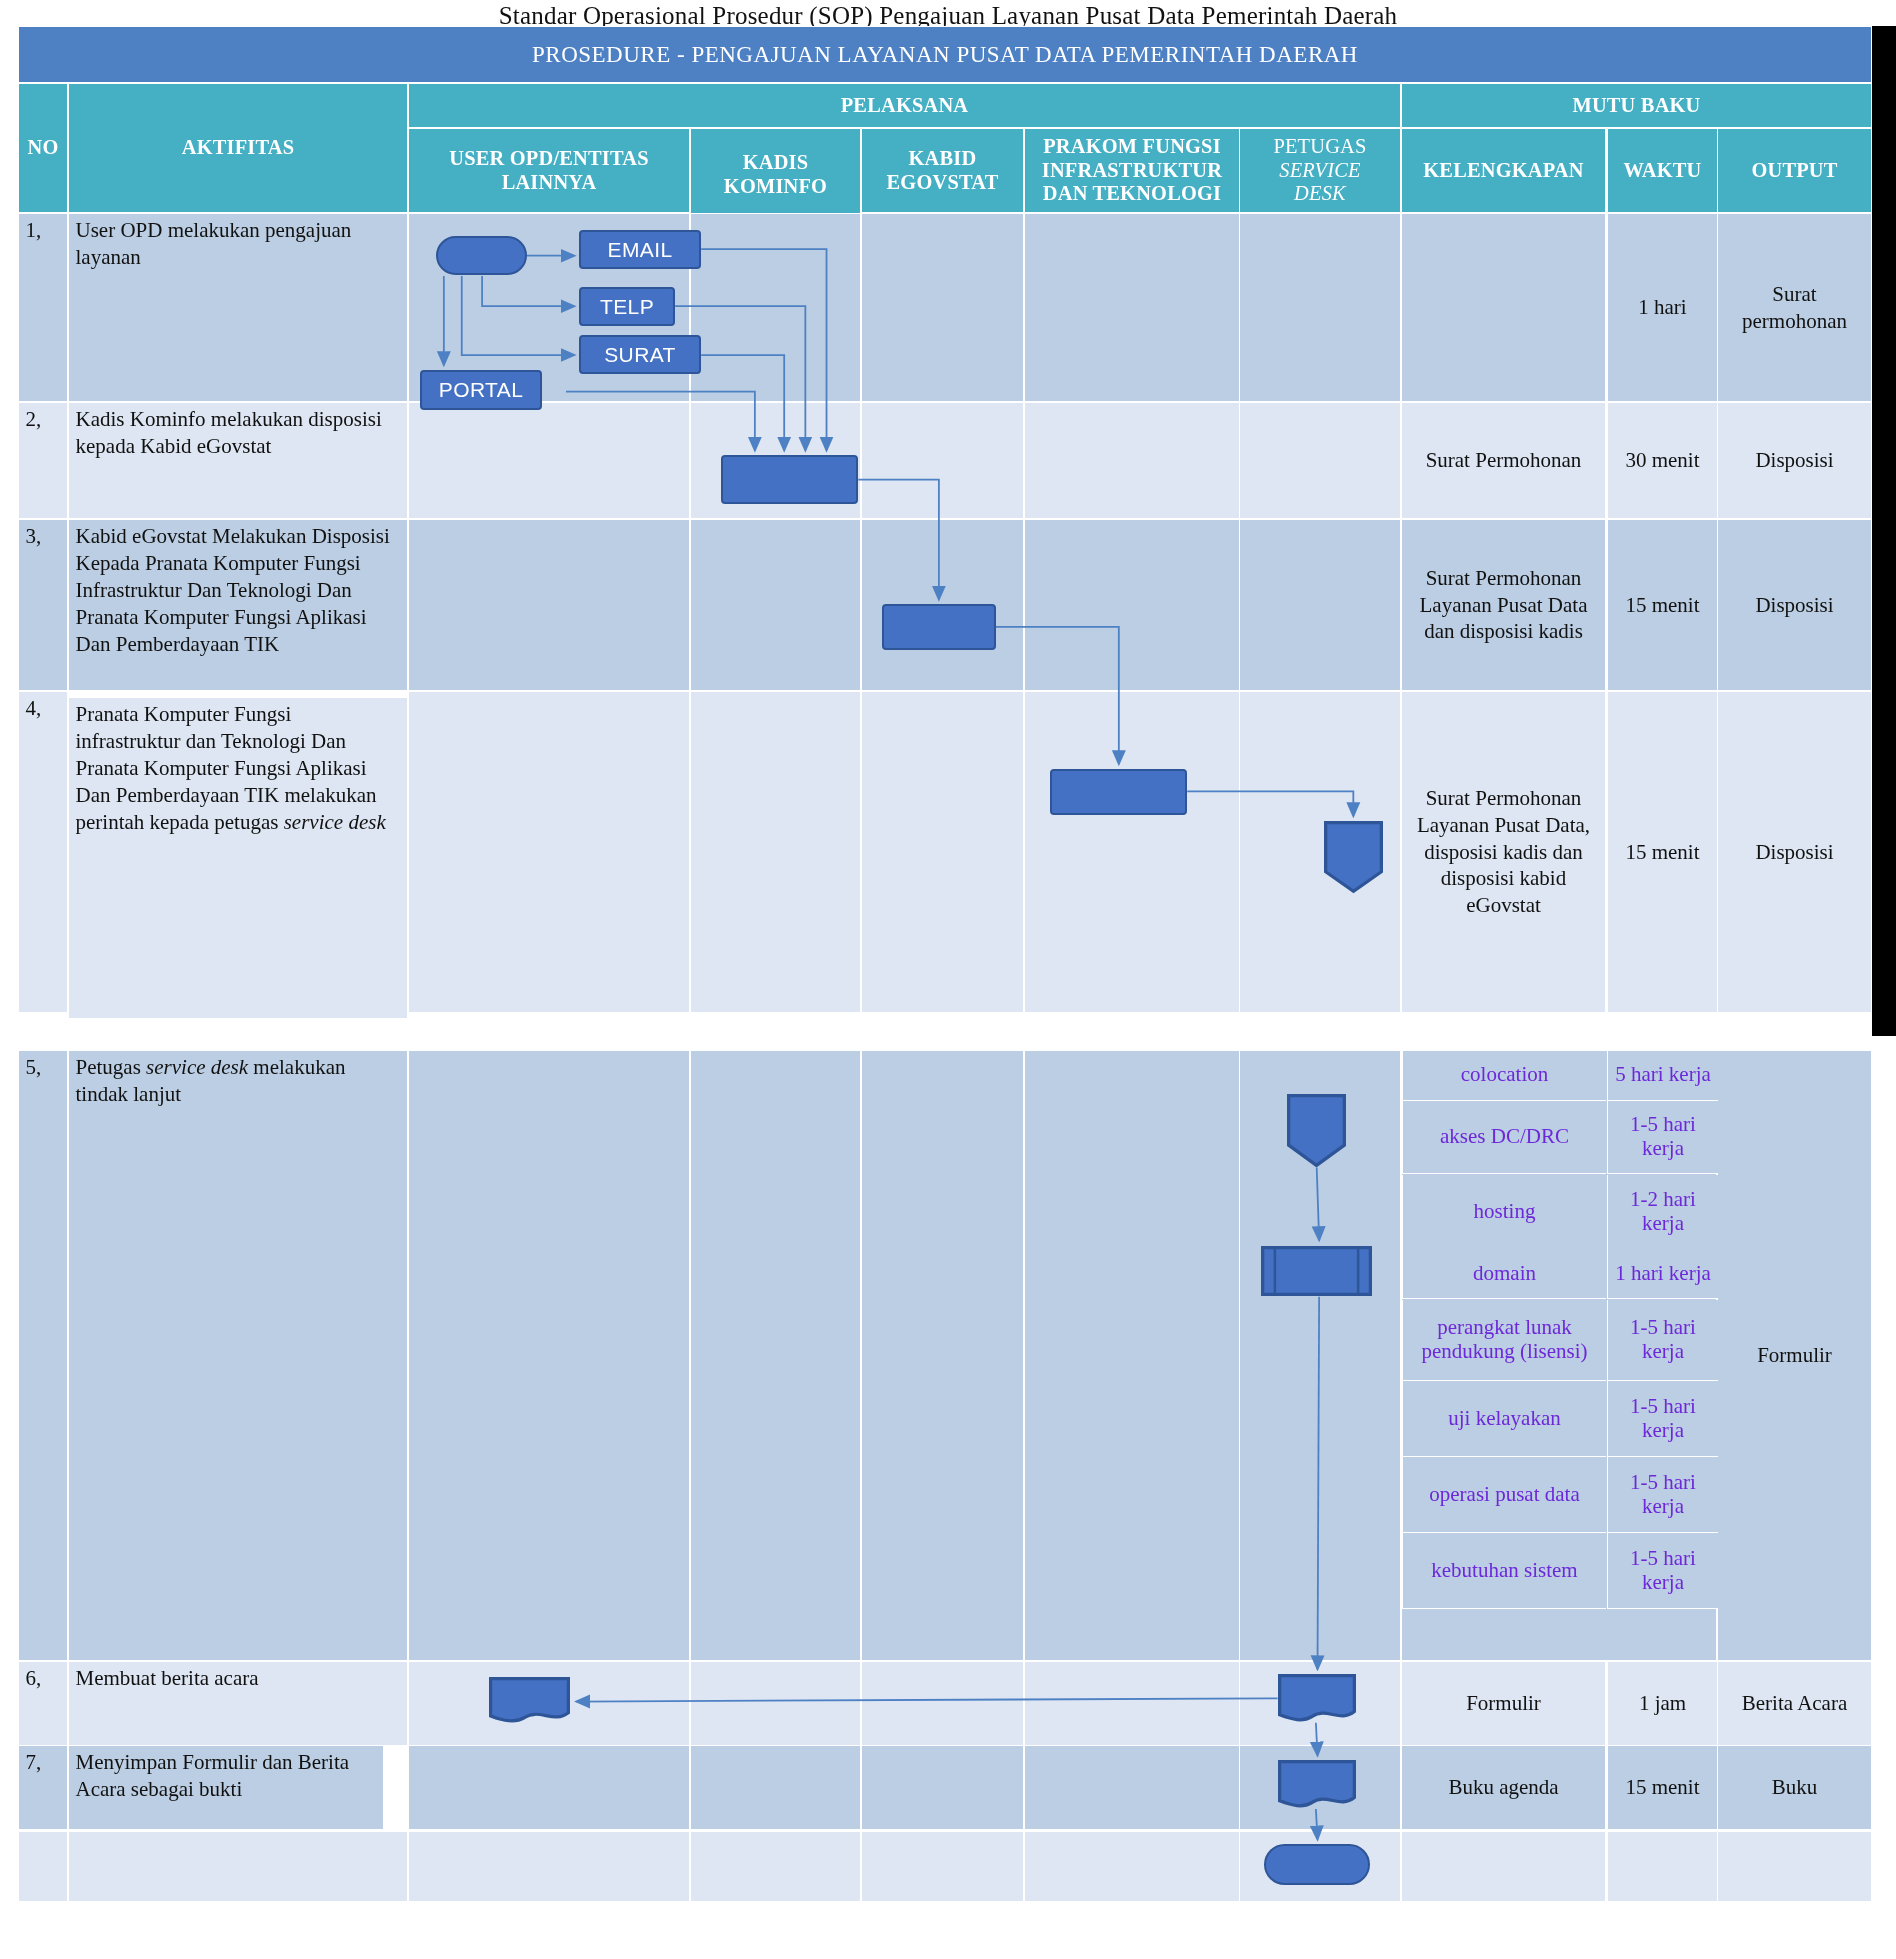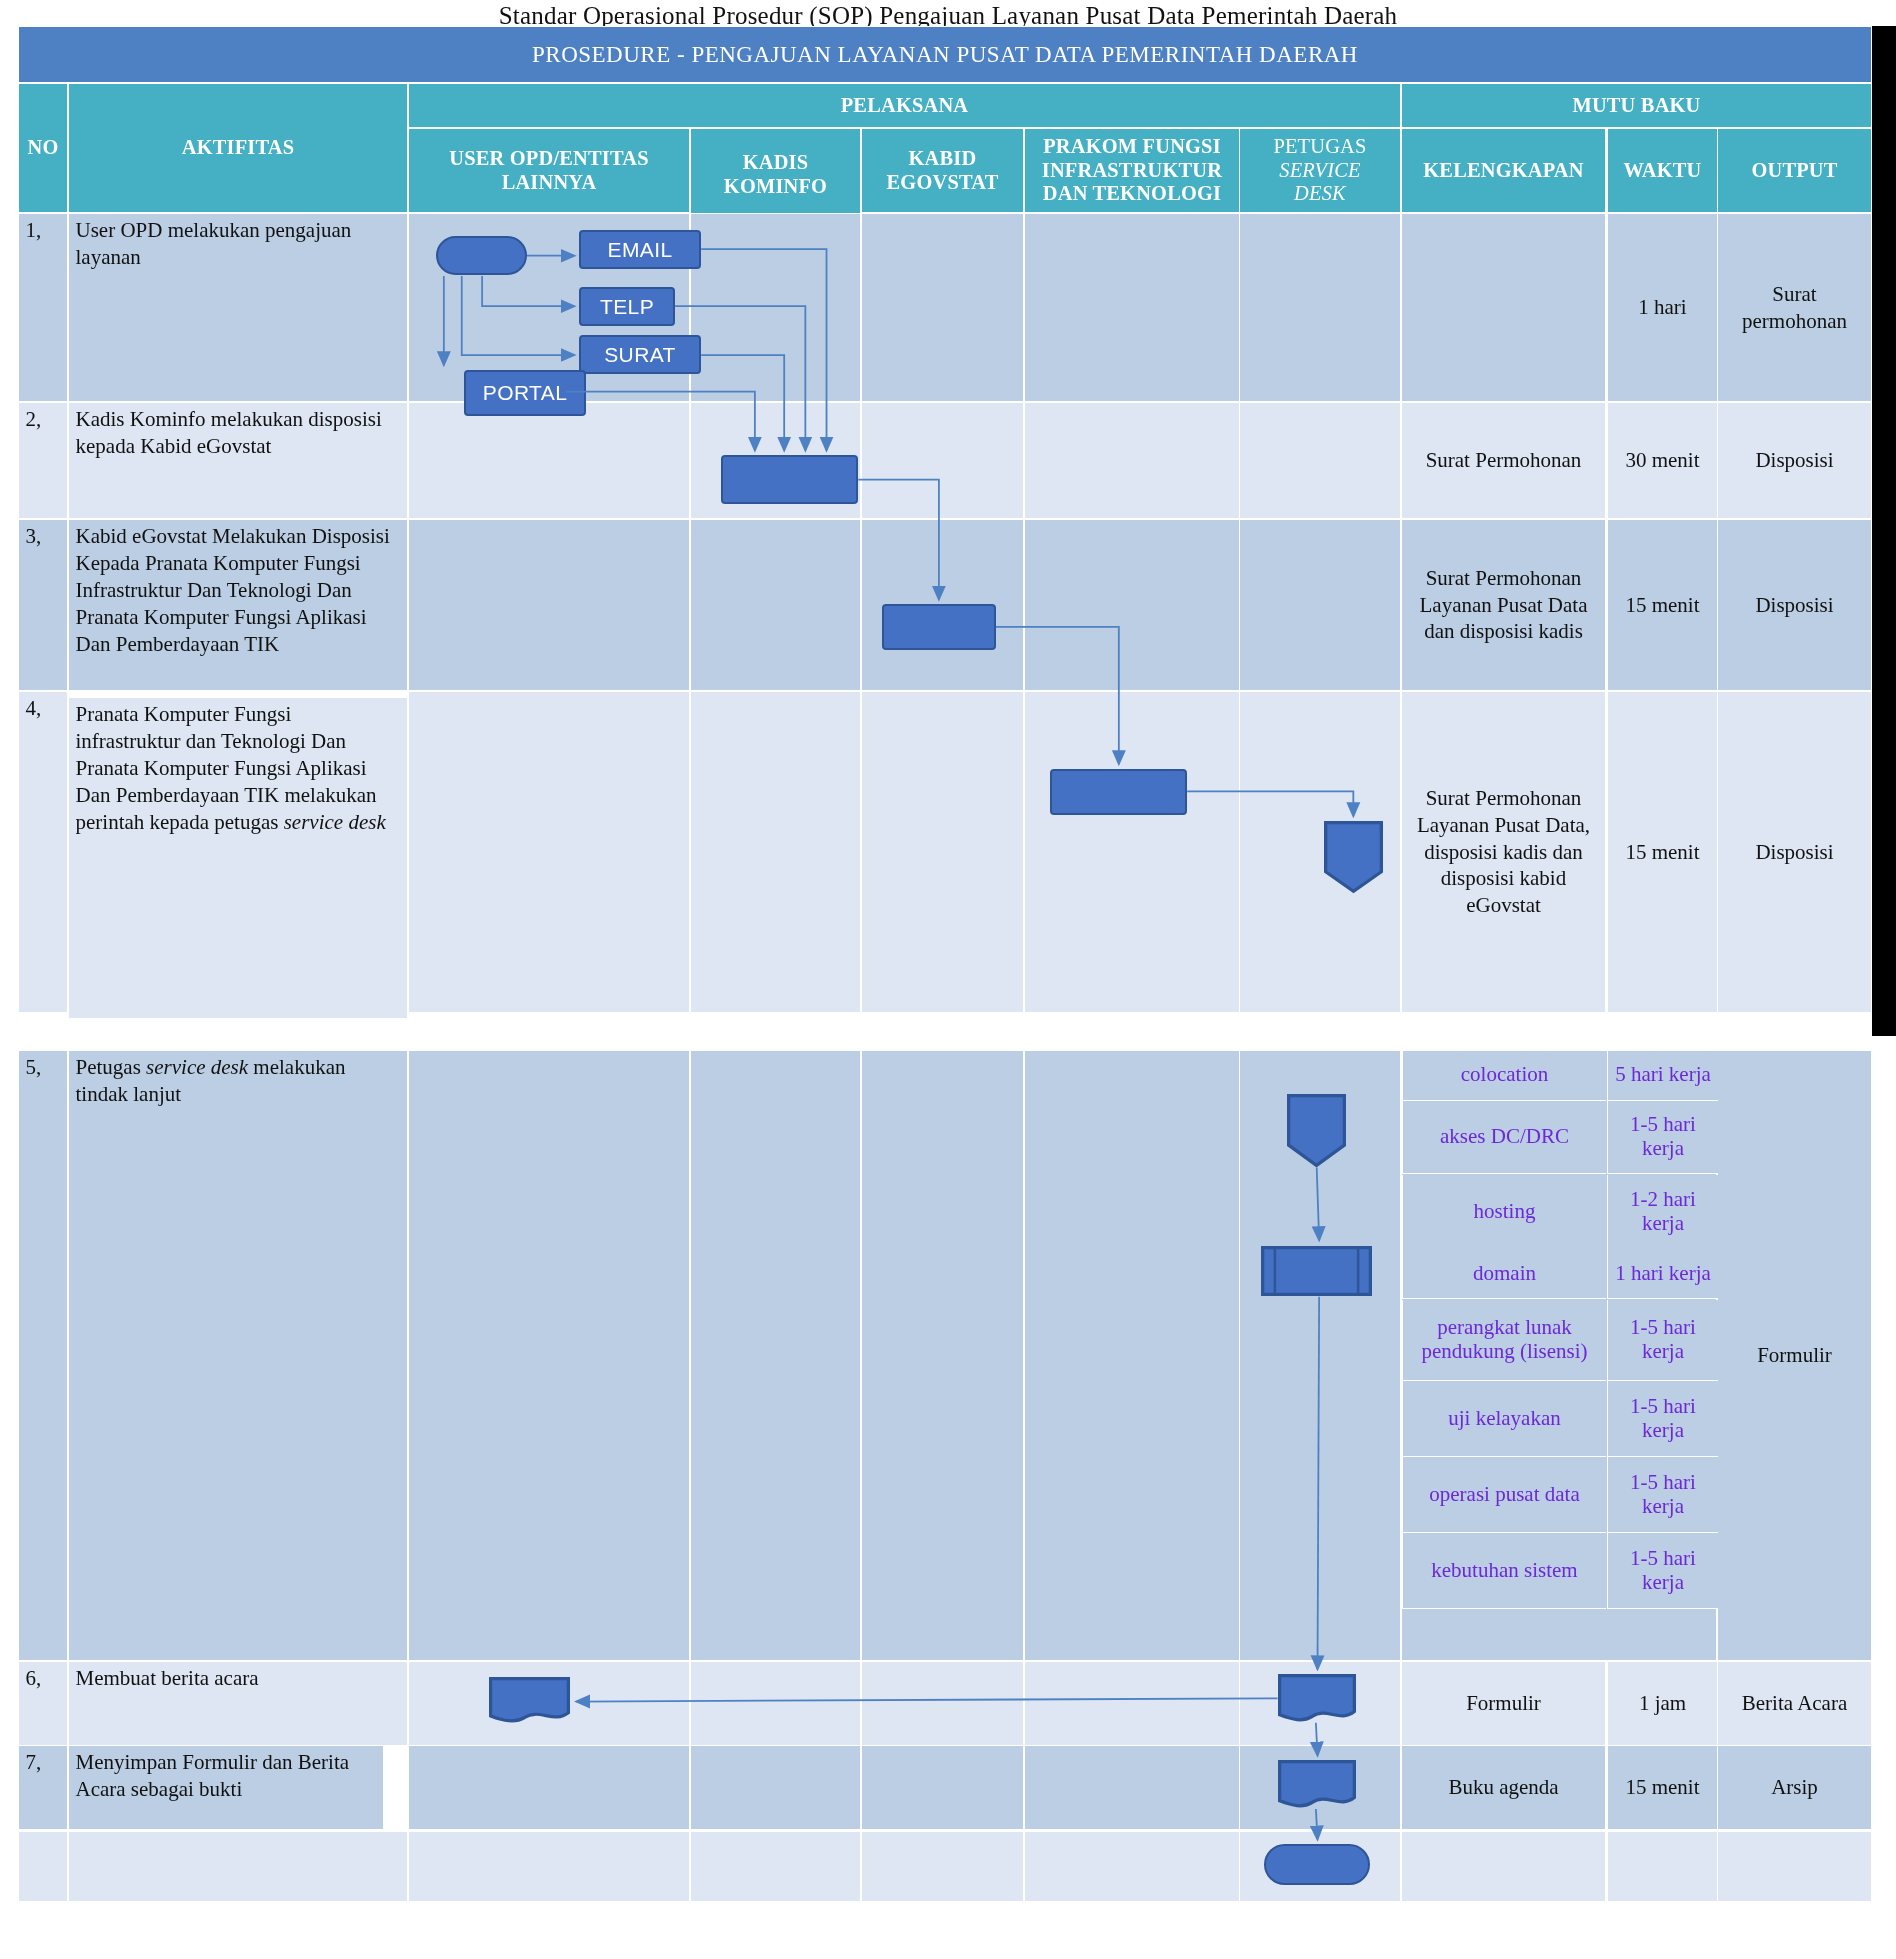--- a/index.html
+++ b/index.html
@@ -221,21 +221,21 @@
     <div class="cell light" style="left:1221px; top:665px; width:162px; height:322px;"></div>
     <div class="cell light center" style="left:1383px; top:665px; width:205px; height:322px;">Surat Permohonan Layanan Pusat Data, disposisi kadis dan disposisi kabid eGovstat</div>
     <div class="cell light center" style="left:1589px; top:665px; width:111px; height:322px;">15 menit</div>
     <div class="cell light center" style="left:1699px; top:665px; width:155px; height:322px;">Disposisi</div>
 
     <div class="shape term" style="left:418px; top:210px; width:91px; height:39px;"></div>
 
     <div class="shape proc" style="left:561px; top:204px; width:122px; height:39px;">EMAIL</div>
     <div class="shape proc" style="left:561px; top:261px; width:96px; height:39px;">TELP</div>
     <div class="shape proc" style="left:561px; top:309px; width:122px; height:39px;">SURAT</div>
-    <div class="shape proc" style="left:446px; top:344px; width:122px; height:46px;">PORTAL</div>
+    <div class="shape proc" style="left:402px; top:344px; width:122px; height:40px;">PORTAL</div>
 
     <div class="shape proc" style="left:703px; top:429px; width:137px; height:49px;"></div>
 
     <div class="shape proc" style="left:864px; top:578px; width:114px; height:46px;"></div>
 
     <div class="shape proc" style="left:1032px; top:743px; width:137px; height:46px;"></div>
 
     <div class="shape pent" style="left:1306px; top:795px; width:59px; height:72px;">
       <svg viewBox="0 0 72 88" preserveAspectRatio="none">
         <polygon points="2,2 70,2 70,62 36,86 2,62" fill="#4471C4" stroke="#2E5597" stroke-width="4"></polygon>
@@ -328,21 +328,21 @@
 
     <div class="cell dark top num" style="left:0px; top:695px; width:50px; height:85px;">7,</div>
     <div class="cell dark top" style="left:50px; top:695px; width:316px; height:85px;">Menyimpan Formulir dan Berita Acara sebagai bukti</div>
     <div class="cell dark" style="left:390px; top:695px; width:282px; height:85px;"></div>
     <div class="cell dark" style="left:672px; top:695px; width:171px; height:85px;"></div>
     <div class="cell dark" style="left:843px; top:695px; width:163px; height:85px;"></div>
     <div class="cell dark" style="left:1006px; top:695px; width:216px; height:85px;"></div>
     <div class="cell dark" style="left:1221px; top:695px; width:162px; height:85px;"></div>
     <div class="cell dark center" style="left:1383px; top:695px; width:205px; height:85px;">Buku agenda</div>
     <div class="cell dark center" style="left:1589px; top:695px; width:111px; height:85px;">15 menit</div>
-    <div class="cell dark center" style="left:1699px; top:695px; width:155px; height:85px;">Arsip</div>
+    <div class="cell dark center" style="left:1699px; top:695px; width:155px; height:85px;">Buku</div>
 
     <div class="cell light" style="left:0px; top:781px; width:50px; height:71px;"></div>
     <div class="cell light" style="left:50px; top:781px; width:340px; height:71px;"></div>
     <div class="cell light" style="left:390px; top:781px; width:282px; height:71px;"></div>
     <div class="cell light" style="left:672px; top:781px; width:171px; height:71px;"></div>
     <div class="cell light" style="left:843px; top:781px; width:163px; height:71px;"></div>
     <div class="cell light" style="left:1006px; top:781px; width:216px; height:71px;"></div>
     <div class="cell light" style="left:1221px; top:781px; width:162px; height:71px;"></div>
     <div class="cell light" style="left:1383px; top:781px; width:205px; height:71px;"></div>
     <div class="cell light" style="left:1589px; top:781px; width:111px; height:71px;"></div>

